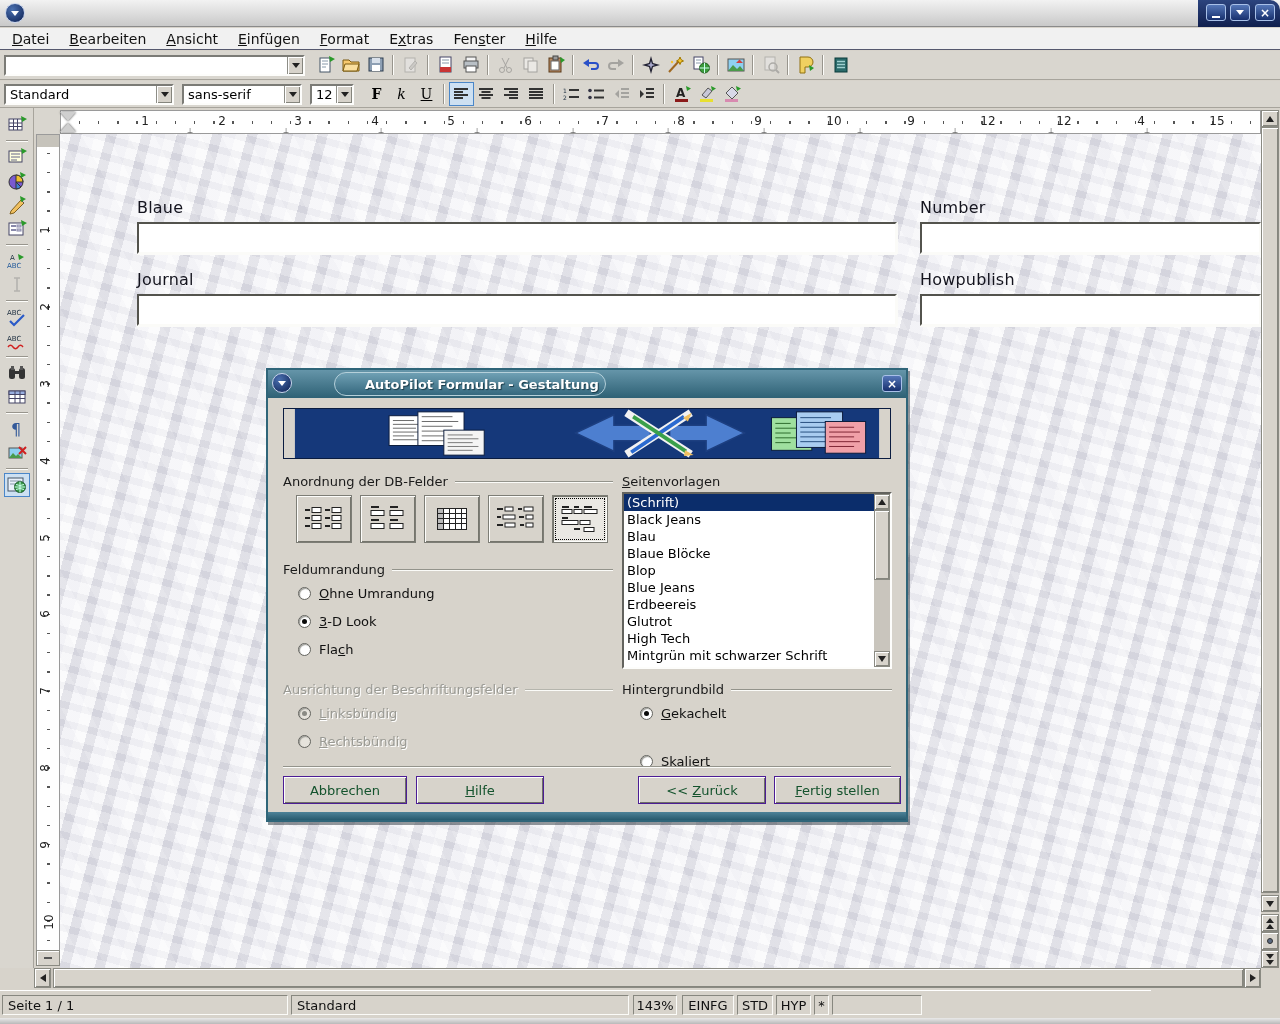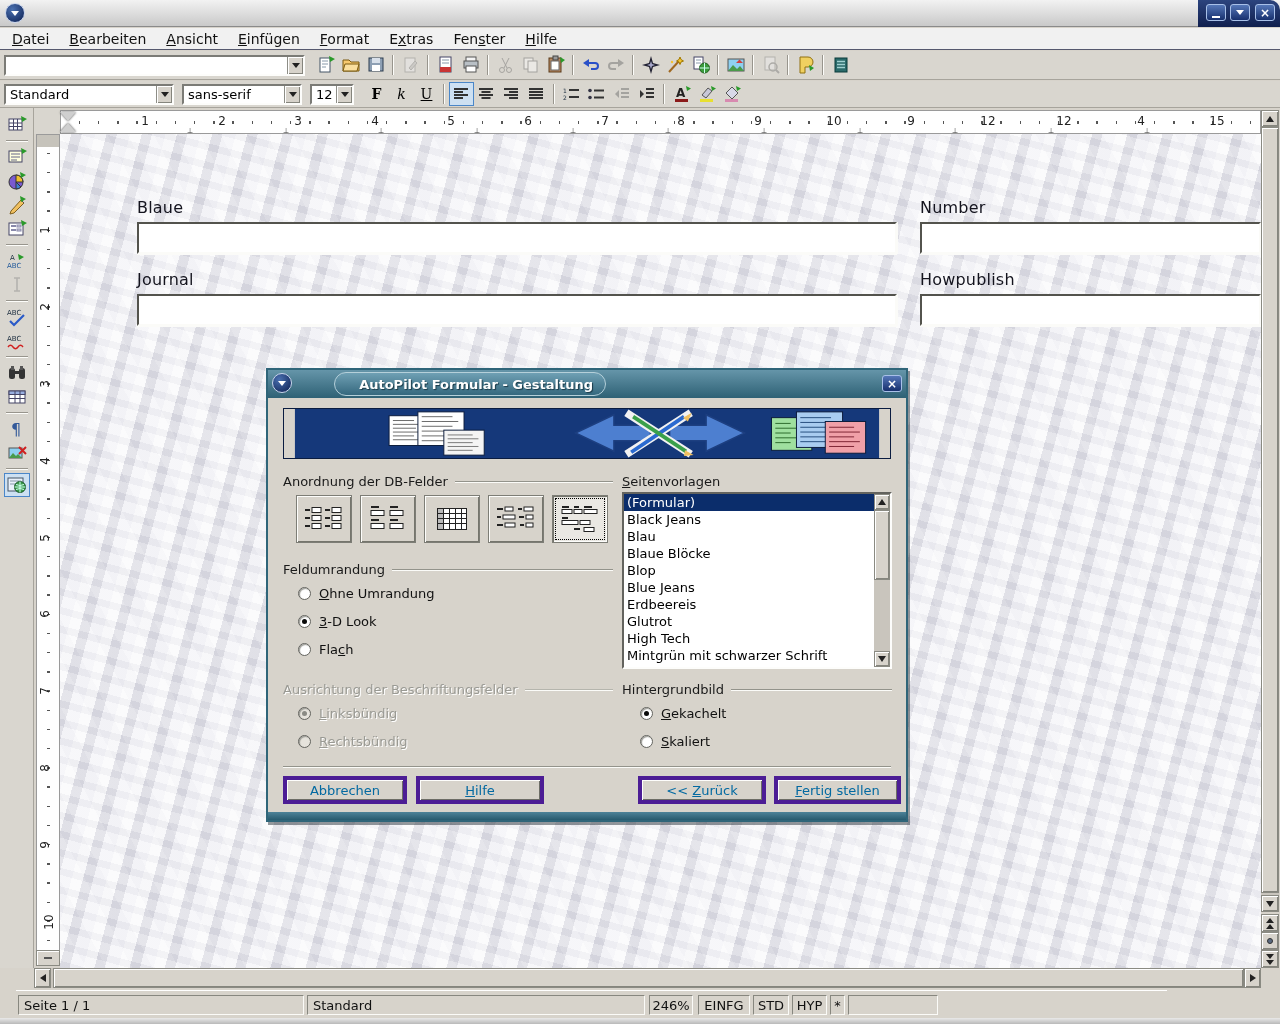--- a/index.html
+++ b/index.html
@@ -94,33 +94,33 @@
   .t-lf{border-top:4px solid transparent;border-bottom:4px solid transparent;border-right:6px solid #222}
   .t-rt{border-top:4px solid transparent;border-bottom:4px solid transparent;border-left:6px solid #222}
   .navbtns{position:absolute;left:1261px;top:914px;width:18px;display:flex;flex-direction:column}
   .navbtns .sbtn{height:18px;flex-direction:column;gap:1px}
   .dot{width:6px;height:6px;border-radius:50%;background:#5a6a80;border:1px solid #333}
   .rulercap{position:absolute;left:36px;top:950px;width:24px;height:16px;background:#d7d3cb;
     border:1px solid #8a8a82;box-shadow:inset 1px 1px 0 #fff;display:flex;align-items:center;justify-content:center}
   .rulercap i{display:block;width:8px;height:2px;background:#555}
 
   
-  .statusbar{position:absolute;left:16px;top:990px;width:1151px;height:28px;background:#d7d3cb;border-top:1px solid #fff}
+  .statusbar{position:absolute;left:0;top:990px;width:1151px;height:28px;background:#d7d3cb;border-top:1px solid #fff}
   .scell{position:absolute;top:4px;height:20px;border:1px solid;border-color:#87877f #fbfbf8 #fbfbf8 #87877f;
     font-size:13px;display:flex;align-items:center;padding:0 5px;background:#d7d3cb;color:#111}
   .winbottom{position:absolute;left:0;top:1018px;width:1280px;height:6px;background:linear-gradient(#e9e9e9,#b9b9b9)}
 
   
   .dialog{position:absolute;left:266px;top:368px;width:642px;height:454px;background:#d7d3cb;
     border:2px solid #2f6579;box-shadow:2px 3px 0 rgba(20,30,40,.45)}
   .dlg-title{position:absolute;left:0;top:0;width:638px;height:28px;
     background:linear-gradient(#6595a9,#2e6175)}
   .dlg-pill{position:absolute;left:66px;top:2px;width:272px;height:24px;border-radius:13px;
     background:linear-gradient(#6fa0b4,#35687e);border:1px solid #b5d0da;
-    display:flex;align-items:center;gap:12px;padding:0 12px}
+    display:flex;align-items:center;gap:18px;padding:0 12px}
   .dlg-pill .dtitle{font-weight:bold;font-size:13px;color:#fff;text-shadow:1px 1px 1px #1a3a48;white-space:nowrap}
   .dlg-body{position:absolute;left:0;top:28px;width:638px;height:414px;background:#d7d3cb}
   .dlg-bottom{position:absolute;left:0;top:442px;width:638px;height:8px;background:linear-gradient(#4d8298,#275a6e)}
   .banner{position:absolute;left:15px;top:10px;width:608px;height:51px;border:1px solid #0a1c40}
   .gcap{position:absolute;display:flex;align-items:center;font-size:13px;color:#1a1a1a;white-space:nowrap}
   .gcap .line{flex:1;height:2px;border-top:1px solid #93938b;border-bottom:1px solid #fbfbf8;margin-left:7px}
   .gcap.disabled{color:#9a9a94;text-shadow:1px 1px 0 #fff}
   .gcap.disabled .line{border-top-color:#b5b5ad}
   .arrbtn{position:absolute;width:56px;height:48px;background:#d7d3cb;border:1px solid #7d7d76;
     box-shadow:inset 1px 1px 0 #fdfdfb,inset -1px -1px 0 #75756d;display:flex;align-items:center;justify-content:center}
@@ -131,23 +131,23 @@
   .listrow.sel{background:#0b2d6b;color:#fff}
   .lbscroll{position:absolute;right:0;top:0;width:16px;height:173px;background:#c9c5bd}
   .radrow{position:absolute;display:flex;align-items:center;gap:8px;font-size:13px;color:#111}
   .radio{width:13px;height:13px;border-radius:50%;background:#fff;border:1px solid #63635e;
     box-shadow:inset 1px 1px 1px #9a9a94;display:flex;align-items:center;justify-content:center;flex:0 0 auto}
   .radio.checked::after{content:"";width:5px;height:5px;border-radius:50%;background:#0a0a0a}
   .radrow.disabled{color:#9a9a94;text-shadow:1px 1px 0 #fff}
   .radrow.disabled .radio{background:#e6e3dc}
   .radrow.disabled .radio.checked::after{background:#8a8a84}
   .dsep{position:absolute;left:15px;top:396px;width:608px;height:2px;border-top:1px solid #93938b;border-bottom:1px solid #fbfbf8}
-  .dbtn{position:absolute;top:406px;height:28px;background:#d7d3cb;border:4px solid #4c1d95;
+  .dbtn{position:absolute;top:406px;height:28px;background:#d7d3cb;border:1px solid #4c1d95;
     box-shadow:inset 1px 1px 0 #fdfdfb,inset -1px -1px 0 #6d6d66;
-    display:flex;align-items:center;justify-content:center;font-size:13px;color:#0369a1}
+    display:flex;align-items:center;justify-content:center;font-size:13px;color:#14532d}
 </style>
 </head>
 <body>
 
 <div id="window">
 
   <div class="titlebar">
     <div class="tb-corner-right"></div>
     <div class="roundbtn abs" style="left:5px;top:3px">
       <span class="tri-dn-w"></span>
@@ -743,21 +743,21 @@
               <rect x="20" y="15.5" width="10" height="4"></rect>
               <rect x="24" y="22.5" width="10" height="4"></rect>
             </g>
           </svg>
       </div>
 
       <div class="gcap" style="left:354px;top:76px;width:270px">
         <span><u>S</u>eitenvorlagen</span>
       </div>
       <div class="listbox">
-        <div class="listrow sel">(Formular)</div>
+        <div class="listrow sel">(Schrift)</div>
         <div class="listrow">Black Jeans</div>
         <div class="listrow">Blau</div>
         <div class="listrow">Blaue Blöcke</div>
         <div class="listrow">Blop</div>
         <div class="listrow">Blue Jeans</div>
         <div class="listrow">Erdbeereis</div>
         <div class="listrow">Glutrot</div>
         <div class="listrow">High Tech</div>
         <div class="listrow">Mintgrün mit schwarzer Schrift</div>
         <div class="lbscroll">
@@ -802,21 +802,21 @@
       </div>
 
       <div class="gcap" style="left:354px;top:284px;width:270px">
         <span>Hintergrundbild</span>
           <span class="line"></span>
       </div>
       <div class="radrow" style="left:372px;top:308px">
         <span class="radio checked"></span>
         <span><u>G</u>ekachelt</span>
       </div>
-      <div class="radrow" style="left:372px;top:336px">
+      <div class="radrow" style="left:372px;top:356px">
         <span class="radio"></span>
         <span><u>S</u>kaliert</span>
       </div>
 
       <div class="dsep" style="top:368px"></div>
 
       <div class="dbtn" style="left:15px;top:378px;width:124px">
           <span>Abbrechen</span>
         </div>
       <div class="dbtn" style="left:148px;top:378px;width:128px">
@@ -868,21 +868,21 @@
   </div>
 
   <div class="statusbar">
     <div class="scell" style="left:2px;width:286px">
         <span>Seite 1 / 1</span>
       </div>
     <div class="scell" style="left:291px;width:338px">
         <span>Standard</span>
       </div>
     <div class="scell" style="left:633px;width:44px;justify-content:center">
-        <span>246%</span>
+        <span>143%</span>
       </div>
     <div class="scell" style="left:682px;width:52px;justify-content:center">
         <span>EINFG</span>
       </div>
     <div class="scell" style="left:737px;width:36px;justify-content:center">
         <span>STD</span>
       </div>
     <div class="scell" style="left:776px;width:35px;justify-content:center">
         <span>HYP</span>
       </div>

